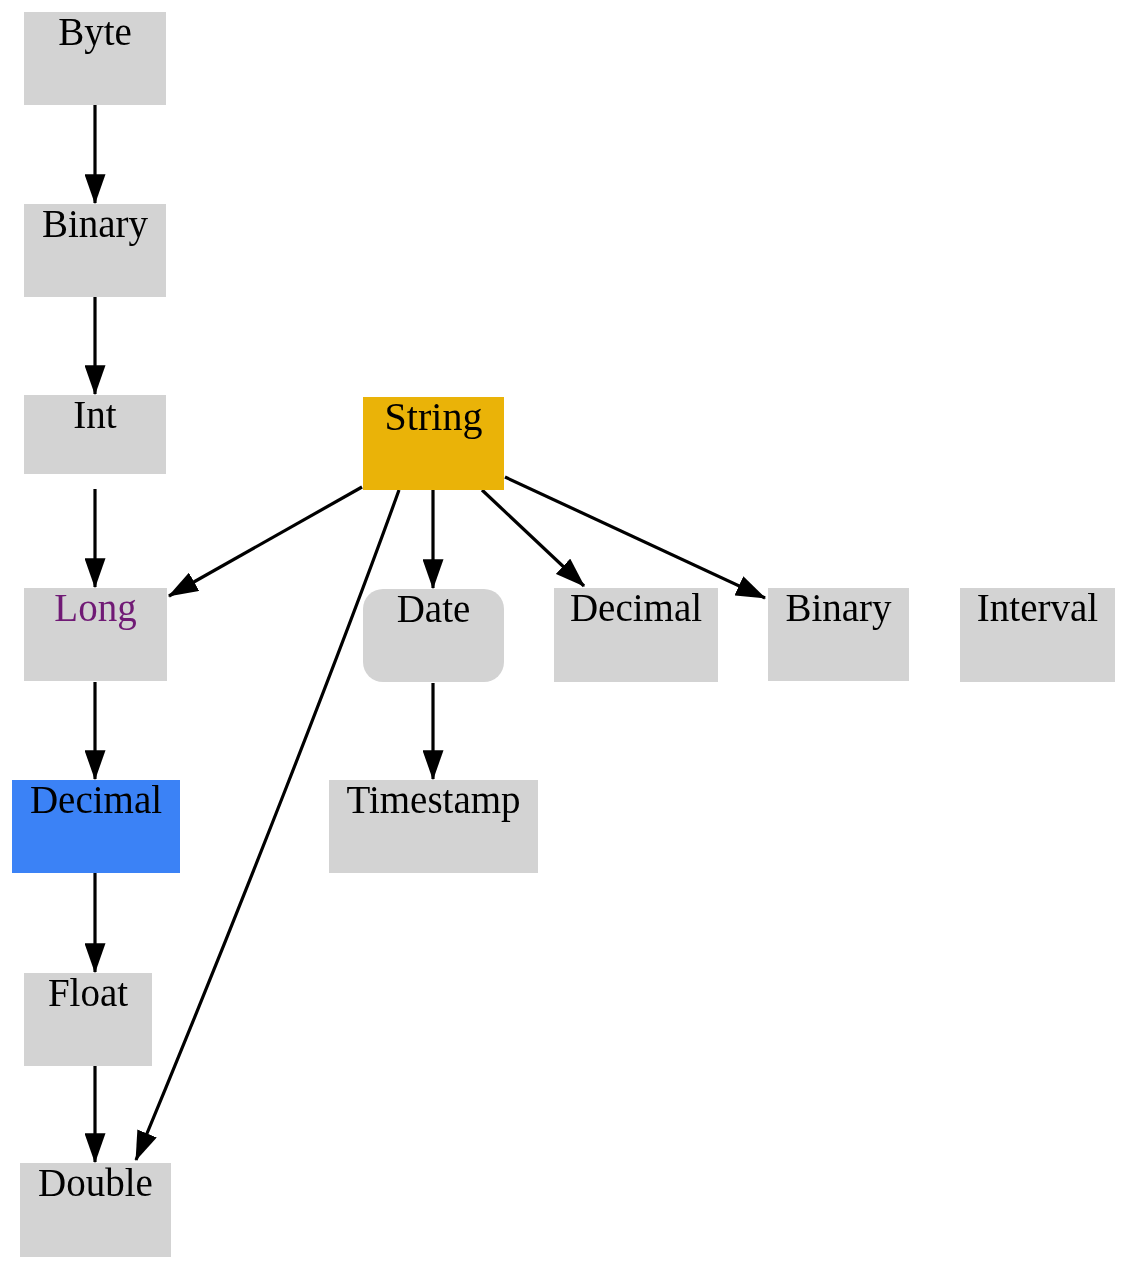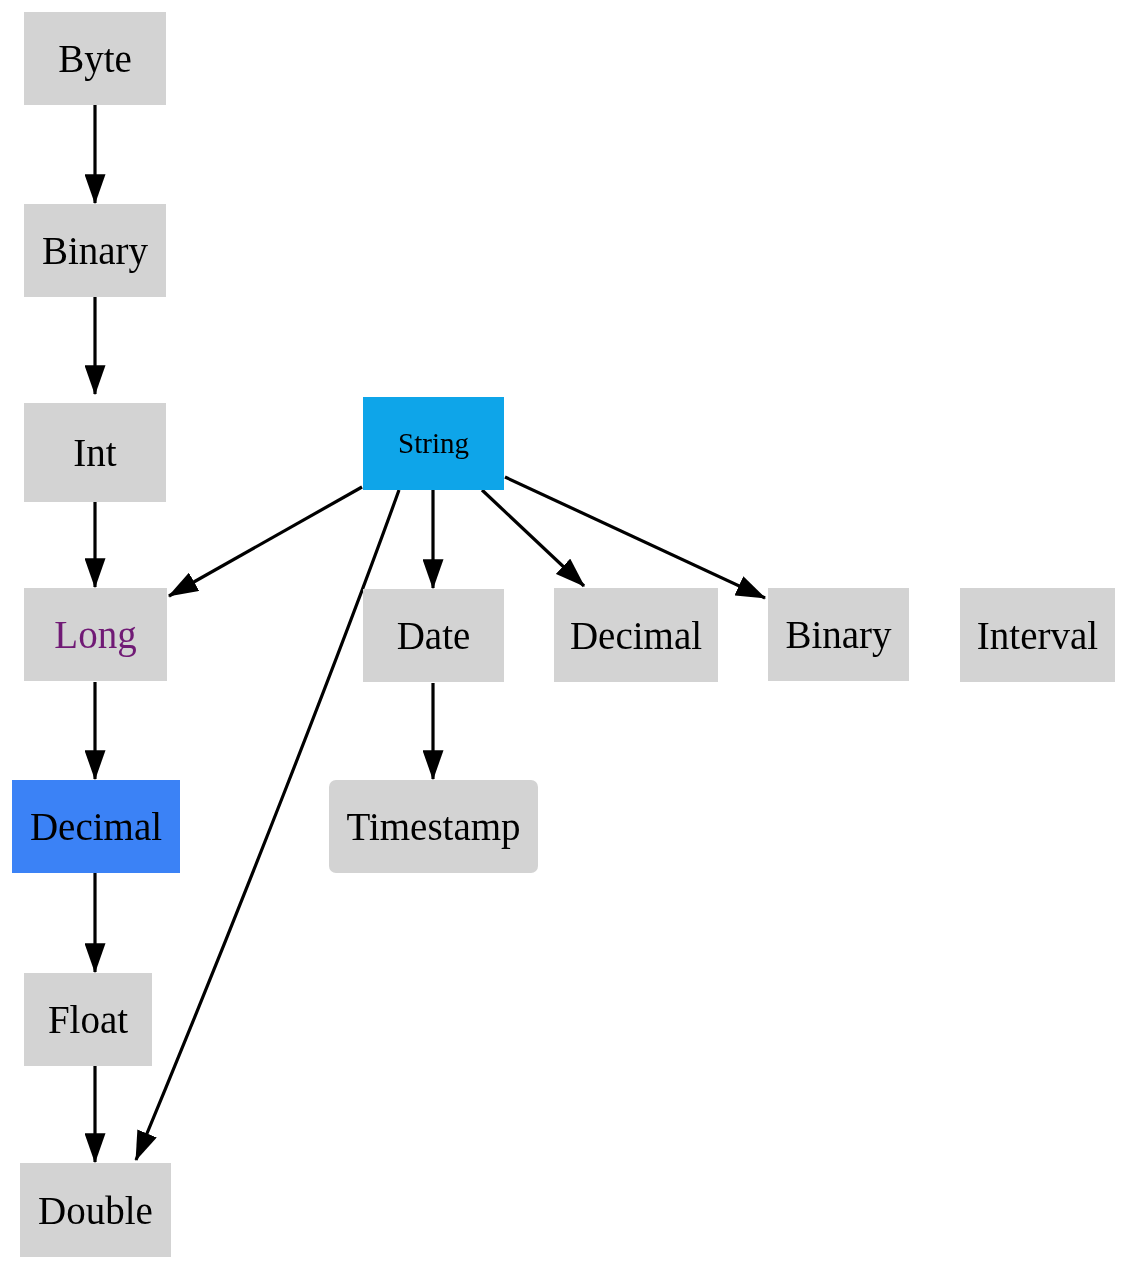--- a/index.html
+++ b/index.html
@@ -17,21 +17,21 @@
   #edges {
     position: absolute;
     left: 0;
     top: 0;
     width: 1128px;
     height: 1270px;
   }
   .node {
     position: absolute;
     display: flex;
-    align-items: center;
+    align-items: flex-start;
     justify-content: center;
     box-sizing: border-box;
     line-height: 1;
     white-space: nowrap;
   }
 </style>
 </head>
 <body>
 
 <div id="stage" style="background: rgb(255, 255, 255);">
@@ -54,45 +54,45 @@
       <path d="M 399 490 C 345 640, 240 910, 136 1160" fill="none" stroke="#000000" stroke-width="3.2" marker-end="url(#arrowhead)"></path>
       <path d="M 433 683 L 433 779" fill="none" stroke="#000000" stroke-width="3.2" marker-end="url(#arrowhead)"></path>
     </svg>
 
 <div class="node" style="left: 24px; top: 12px; width: 142px; height: 93px; background: rgb(211, 211, 211); color: rgb(0, 0, 0); font-size: 39px;">
       <span>Byte</span>
     </div>
     <div class="node" style="left: 24px; top: 204px; width: 142px; height: 93px; background: rgb(211, 211, 211); color: rgb(0, 0, 0); font-size: 39px;">
       <span>Binary</span>
     </div>
-    <div class="node" style="left: 24px; top: 395px; width: 142px; height: 99px; background: rgb(211, 211, 211); color: rgb(0, 0, 0); font-size: 39px; margin-top: 8px;">
+    <div class="node" style="left: 24px; top: 395px; width: 142px; height: 79px; background: rgb(211, 211, 211); color: rgb(0, 0, 0); font-size: 39px;">
       <span>Int</span>
     </div>
-    <div class="node" style="left: 363px; top: 397px; width: 141px; height: 93px; background: #0ea5e9; color: rgb(0, 0, 0); font-size: 29px;">
+    <div class="node" style="left: 363px; top: 397px; width: 141px; height: 93px; background: #eab308; color: rgb(0, 0, 0); font-size: 40px;">
       <span>String</span>
     </div>
     <div class="node" style="left: 24px; top: 588px; width: 143px; height: 93px; background: rgb(211, 211, 211); color: #701a75; font-size: 39px;">
       <span>Long</span>
     </div>
-    <div class="node" style="left: 363px; top: 589px; width: 141px; height: 93px; background: rgb(211, 211, 211); color: rgb(0, 0, 0); font-size: 39px;">
+    <div class="node" style="left: 363px; top: 589px; width: 141px; height: 93px; background: rgb(211, 211, 211); color: rgb(0, 0, 0); font-size: 39px; border-radius: 20px;">
       <span>Date</span>
     </div>
     <div class="node" style="left: 554px; top: 588px; width: 164px; height: 94px; background: rgb(211, 211, 211); color: rgb(0, 0, 0); font-size: 39px;">
       <span>Decimal</span>
     </div>
     <div class="node" style="left: 960px; top: 588px; width: 155px; height: 94px; background: rgb(211, 211, 211); color: rgb(0, 0, 0); font-size: 39px;">
       <span>Interval</span>
     </div>
     <div class="node" style="left: 768px; top: 588px; width: 141px; height: 93px; background: rgb(211, 211, 211); color: rgb(0, 0, 0); font-size: 39px;">
       <span>Binary</span>
     </div>
     <div class="node" style="left: 12px; top: 780px; width: 168px; height: 93px; background: #3b82f6; color: rgb(0, 0, 0); font-size: 39px;">
       <span>Decimal</span>
     </div>
-    <div class="node" style="left: 329px; top: 780px; width: 209px; height: 93px; background: rgb(211, 211, 211); color: rgb(0, 0, 0); font-size: 39px; border-radius: 7px;">
+    <div class="node" style="left: 329px; top: 780px; width: 209px; height: 93px; background: rgb(211, 211, 211); color: rgb(0, 0, 0); font-size: 39px;">
       <span>Timestamp</span>
     </div>
     <div class="node" style="left: 24px; top: 973px; width: 128px; height: 93px; background: rgb(211, 211, 211); color: rgb(0, 0, 0); font-size: 39px;">
       <span>Float</span>
     </div>
     <div class="node" style="left: 20px; top: 1163px; width: 151px; height: 94px; background: rgb(211, 211, 211); color: rgb(0, 0, 0); font-size: 39px; font-family: Liberation Serif, serif;">
       <span>Double</span>
     </div>
   </div>
 

